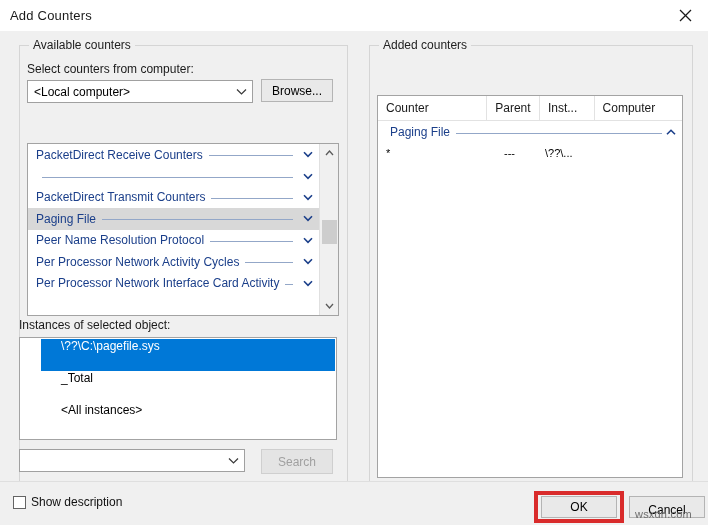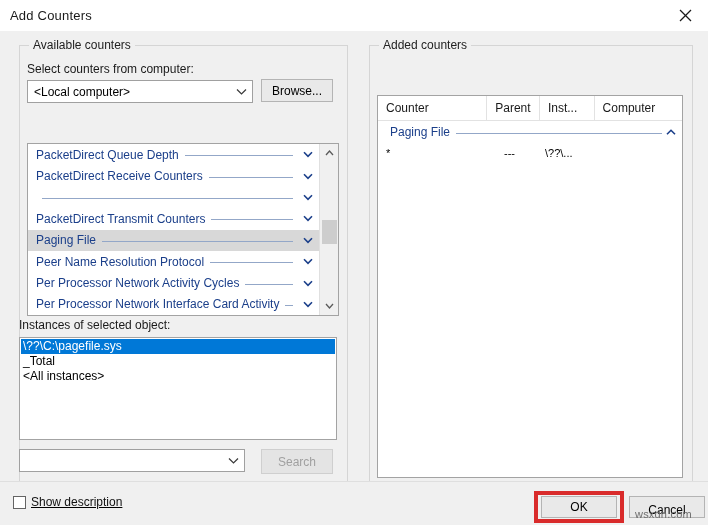--- a/index.html
+++ b/index.html
@@ -222,26 +222,27 @@
   .instances-list {
     position: absolute;
     left: 19px; top: 306px;
     width: 318px; height: 103px;
     box-sizing: border-box;
     background: #ffffff;
     border: 1px solid #a3a3a3;
     padding: 1px;
   }
   .inst-row {
-    height: 15px;
+    height: 32px;
     line-height: 15px;
     font-size: 12px;
-    padding-left: 2px;
+    padding-left: 20px;
     color: #000;
     white-space: nowrap;
+    margin-left: 20px;
   }
   .inst-row.selected {
     background: #0078d7;
     color: #ffffff;
   }
 
   
   .added-table {
     position: absolute;
     left: 377px; top: 64px;
@@ -302,21 +303,20 @@
     white-space: nowrap;
     font-size: 11px;
   }
 
   
   .checkbox-wrap {
     position: absolute;
     left: 13px; top: 495px;
     display: flex;
     align-items: center;
-    text-decoration: underline;
   }
   .checkbox-box {
     width: 13px; height: 13px;
     border: 1px solid #646464;
     background: #ffffff;
     box-sizing: border-box;
     margin-right: 5px;
   }
   .checkbox-label { font-size: 12px; color: #111; }
 
@@ -369,29 +369,20 @@
         </svg>
     </span>
   </div>
 
   <div class="button plain-white" style="left:261px; top:48px; width:72px; height:23px;">
     <span>Browse...</span>
   </div>
 
   <div class="counter-list">
     <div class="cl-inner" id="counter-rows">
-        <div class="cl-row">
-          <span class="cl-name">PacketDirect Queue Depth</span>
-          <span class="cl-leader"></span>
-          <span class="cl-chev">
-            <svg width="10" height="7" viewBox="0 0 10 7">
-              <polyline points="1,1.3 5,5.3 9,1.3" fill="none" stroke="#1b3f8a" stroke-width="1.6"></polyline>
-            </svg>
-          </span>
-        </div>
         <div class="cl-row">
           <span class="cl-name">PacketDirect Receive Counters</span>
           <span class="cl-leader"></span>
           <span class="cl-chev">
             <svg width="10" height="7" viewBox="0 0 10 7">
               <polyline points="1,1.3 5,5.3 9,1.3" fill="none" stroke="#1b3f8a" stroke-width="1.6"></polyline>
             </svg>
           </span>
         </div>
         <div class="cl-row">

